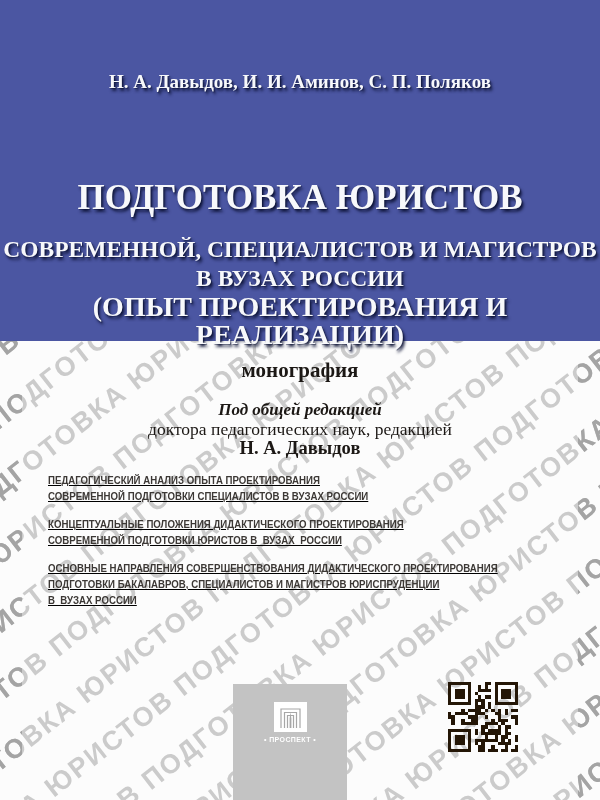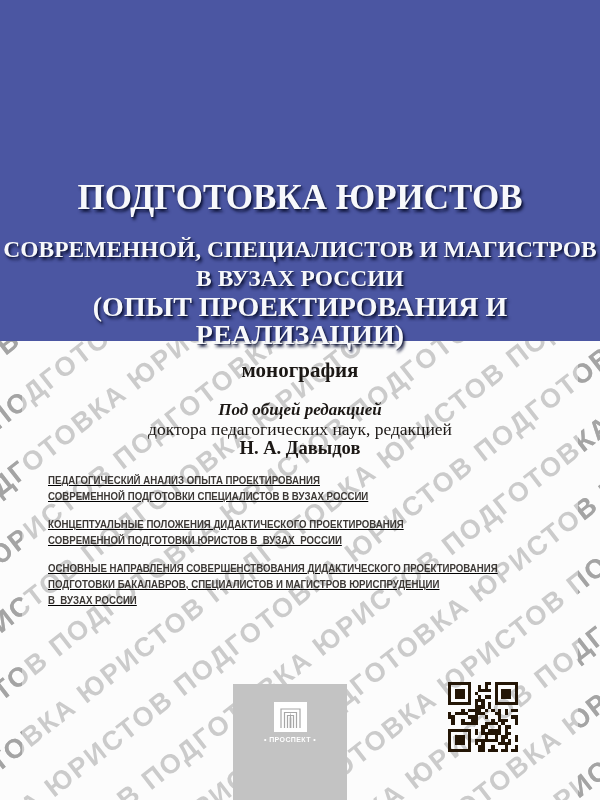--- a/index.html
+++ b/index.html
@@ -168,20 +168,21 @@
         <div class="wm-row" style="margin-left: -164px;">ПОДГОТОВКА ЮРИСТОВ   ПОДГОТОВКА ЮРИСТОВ   ПОДГОТОВКА ЮРИСТОВ   ПОДГОТОВКА ЮРИСТОВ   ПОДГОТОВКА ЮРИСТОВ   ПОДГОТОВКА ЮРИСТОВ   ПОДГОТОВКА ЮРИСТОВ   ПОДГОТОВКА ЮРИСТОВ   ПОДГОТОВКА ЮРИСТОВ   </div>
         <div class="wm-row" style="margin-left: -7px;">ПОДГОТОВКА ЮРИСТОВ   ПОДГОТОВКА ЮРИСТОВ   ПОДГОТОВКА ЮРИСТОВ   ПОДГОТОВКА ЮРИСТОВ   ПОДГОТОВКА ЮРИСТОВ   ПОДГОТОВКА ЮРИСТОВ   ПОДГОТОВКА ЮРИСТОВ   ПОДГОТОВКА ЮРИСТОВ   ПОДГОТОВКА ЮРИСТОВ   </div>
         <div class="wm-row" style="margin-left: -90px;">ПОДГОТОВКА ЮРИСТОВ   ПОДГОТОВКА ЮРИСТОВ   ПОДГОТОВКА ЮРИСТОВ   ПОДГОТОВКА ЮРИСТОВ   ПОДГОТОВКА ЮРИСТОВ   ПОДГОТОВКА ЮРИСТОВ   ПОДГОТОВКА ЮРИСТОВ   ПОДГОТОВКА ЮРИСТОВ   ПОДГОТОВКА ЮРИСТОВ   </div>
         <div class="wm-row" style="margin-left: -173px;">ПОДГОТОВКА ЮРИСТОВ   ПОДГОТОВКА ЮРИСТОВ   ПОДГОТОВКА ЮРИСТОВ   ПОДГОТОВКА ЮРИСТОВ   ПОДГОТОВКА ЮРИСТОВ   ПОДГОТОВКА ЮРИСТОВ   ПОДГОТОВКА ЮРИСТОВ   ПОДГОТОВКА ЮРИСТОВ   ПОДГОТОВКА ЮРИСТОВ   </div>
         <div class="wm-row" style="margin-left: -16px;">ПОДГОТОВКА ЮРИСТОВ   ПОДГОТОВКА ЮРИСТОВ   ПОДГОТОВКА ЮРИСТОВ   ПОДГОТОВКА ЮРИСТОВ   ПОДГОТОВКА ЮРИСТОВ   ПОДГОТОВКА ЮРИСТОВ   ПОДГОТОВКА ЮРИСТОВ   ПОДГОТОВКА ЮРИСТОВ   ПОДГОТОВКА ЮРИСТОВ   </div>
         <div class="wm-row" style="margin-left: -99px;">ПОДГОТОВКА ЮРИСТОВ   ПОДГОТОВКА ЮРИСТОВ   ПОДГОТОВКА ЮРИСТОВ   ПОДГОТОВКА ЮРИСТОВ   ПОДГОТОВКА ЮРИСТОВ   ПОДГОТОВКА ЮРИСТОВ   ПОДГОТОВКА ЮРИСТОВ   ПОДГОТОВКА ЮРИСТОВ   ПОДГОТОВКА ЮРИСТОВ   </div>
       </div>
   </div>
 
   <div class="band" id="band" style="background: rgb(75, 86, 162);">
+    <div class="band-text authors">Н. А. Давыдов, И. И. Аминов, С. П. Поляков</div>
     <div class="band-text title2">ПОДГОТОВКА ЮРИСТОВ</div>
     <div class="band-text sub1">СОВРЕМЕННОЙ, СПЕЦИАЛИСТОВ И МАГИСТРОВ</div>
     <div class="band-text sub2">В ВУЗАХ РОССИИ</div>
     <div class="band-text note">(ОПЫТ ПРОЕКТИРОВАНИЯ И РЕАЛИЗАЦИИ)</div>
   </div>
 
   <div class="ink mono">монография</div>
   <div class="ink ed1">Под общей редакцией</div>
   <div class="ink ed2">доктора педагогических наук, редакцией</div>
   <div class="ink ed3">Н. А. Давыдов</div>

